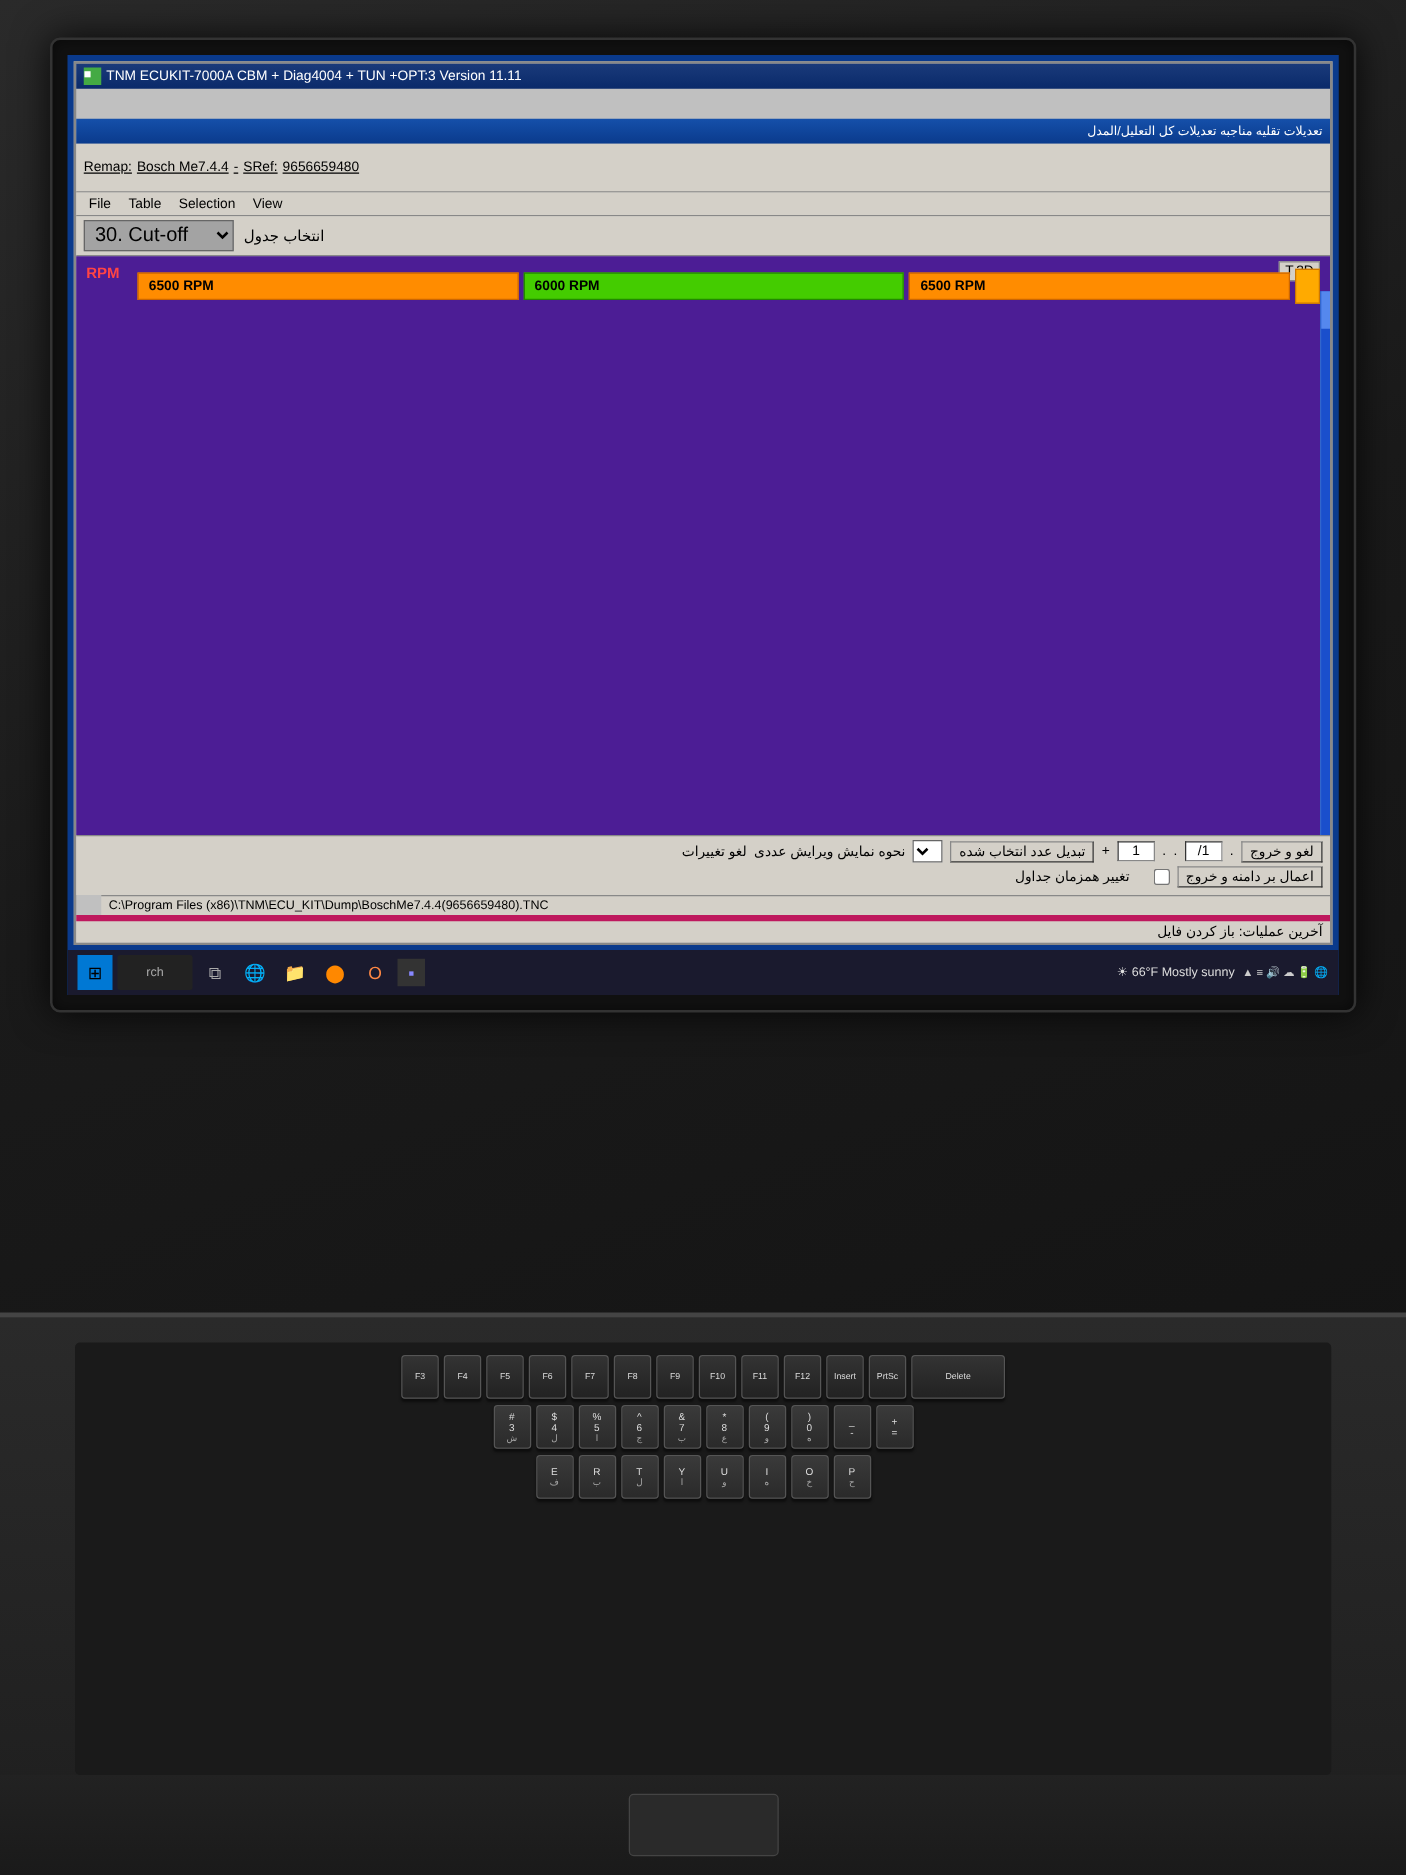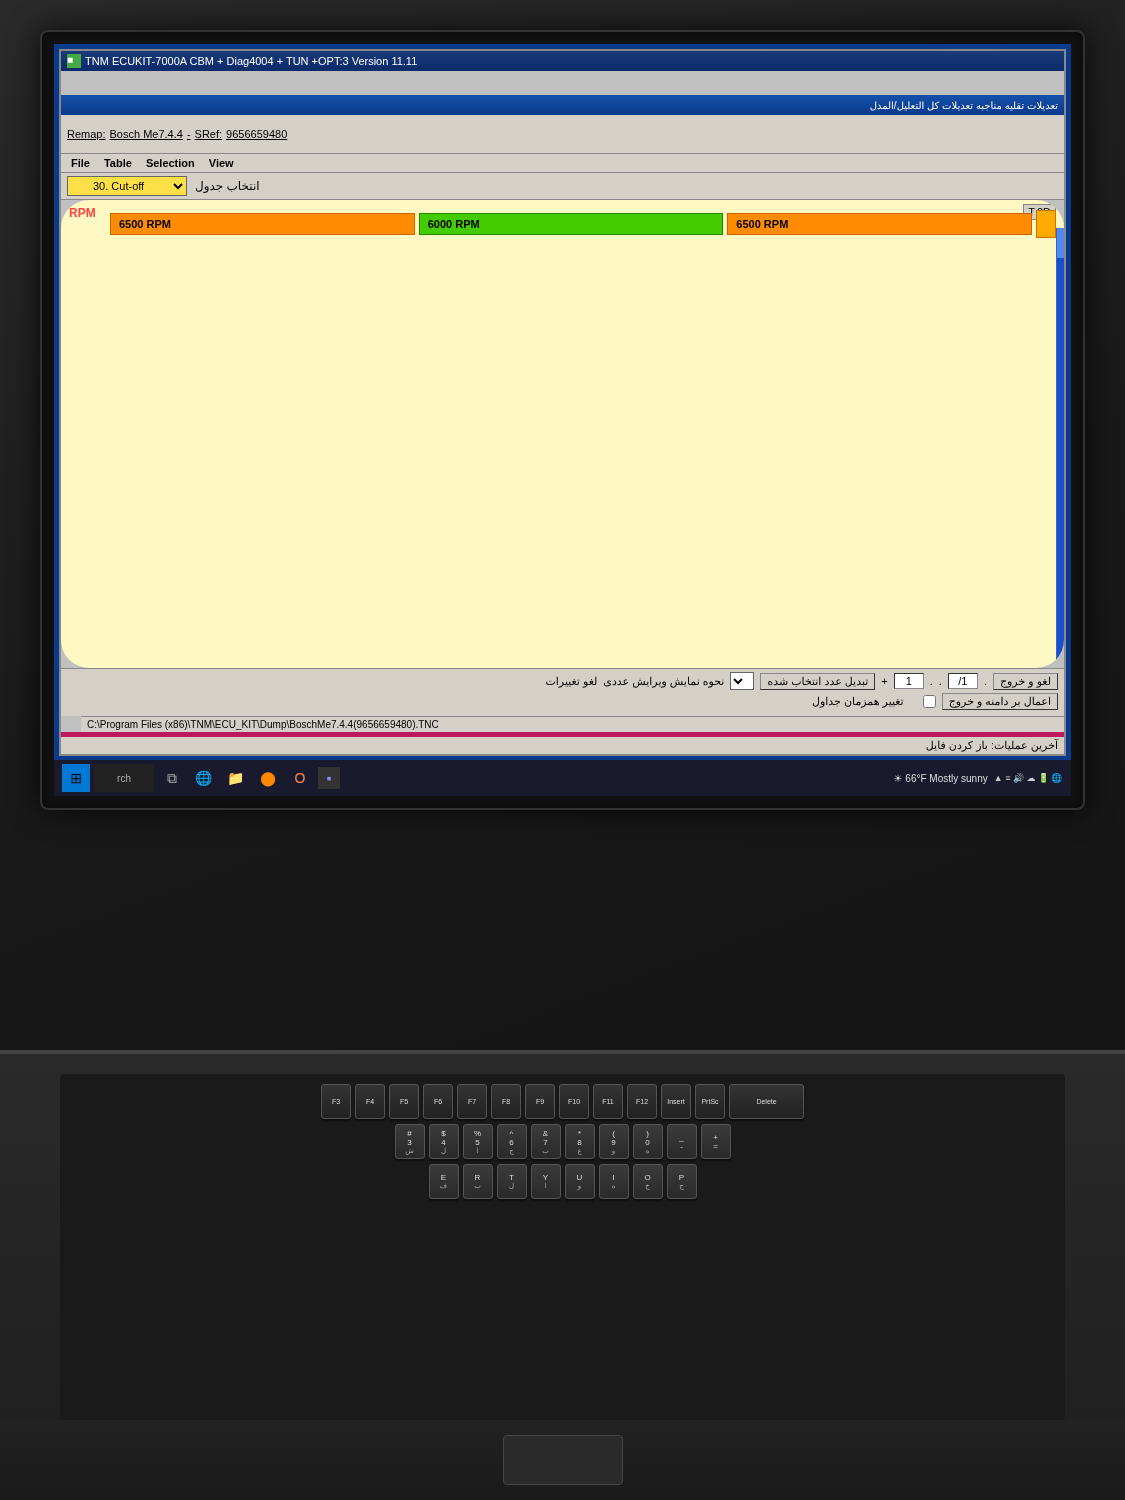--- a/index.html
+++ b/index.html
@@ -146,21 +146,20 @@
       color: #000;
       display: flex;
       gap: 2px;
       align-items: center;
       border-bottom: 1px solid #888;
     }
 
     .menu-item {
       padding: 1px 6px;
       cursor: pointer;
-      font-weight: bold;
     }
 
     
     .remap-bar {
       background: #d4d0c8;
       padding: 13px 6px;
       font-size: 11px;
       color: #000;
       border-bottom: 1px solid #888;
       display: flex;
@@ -173,40 +172,39 @@
     .table-selector {
       background: #d4d0c8;
       padding: 3px 6px;
       display: flex;
       align-items: center;
       gap: 8px;
       border-bottom: 1px solid #888;
     }
 
     .table-dropdown {
-      background: #fde047;
+      background: #a3a3a3;
       border: 1px solid #666;
-      padding: 2px 21px;
-      font-size: 11px;
+      padding: 2px 4px;
+      font-size: 16px;
       min-width: 120px;
     }
 
     .arabic-label {
       font-size: 12px;
       color: #000;
       direction: rtl;
     }
 
     
     .main-content {
       flex: 1;
-      background: #fef9c3;
+      background: #4c1d95;
       position: relative;
       overflow: hidden;
-      border-radius: 28px;
     }
 
     
     .rpm-label {
       position: absolute;
       top: 6px;
       left: 8px;
       color: #ff4444;
       font-weight: bold;
       font-size: 12px;

